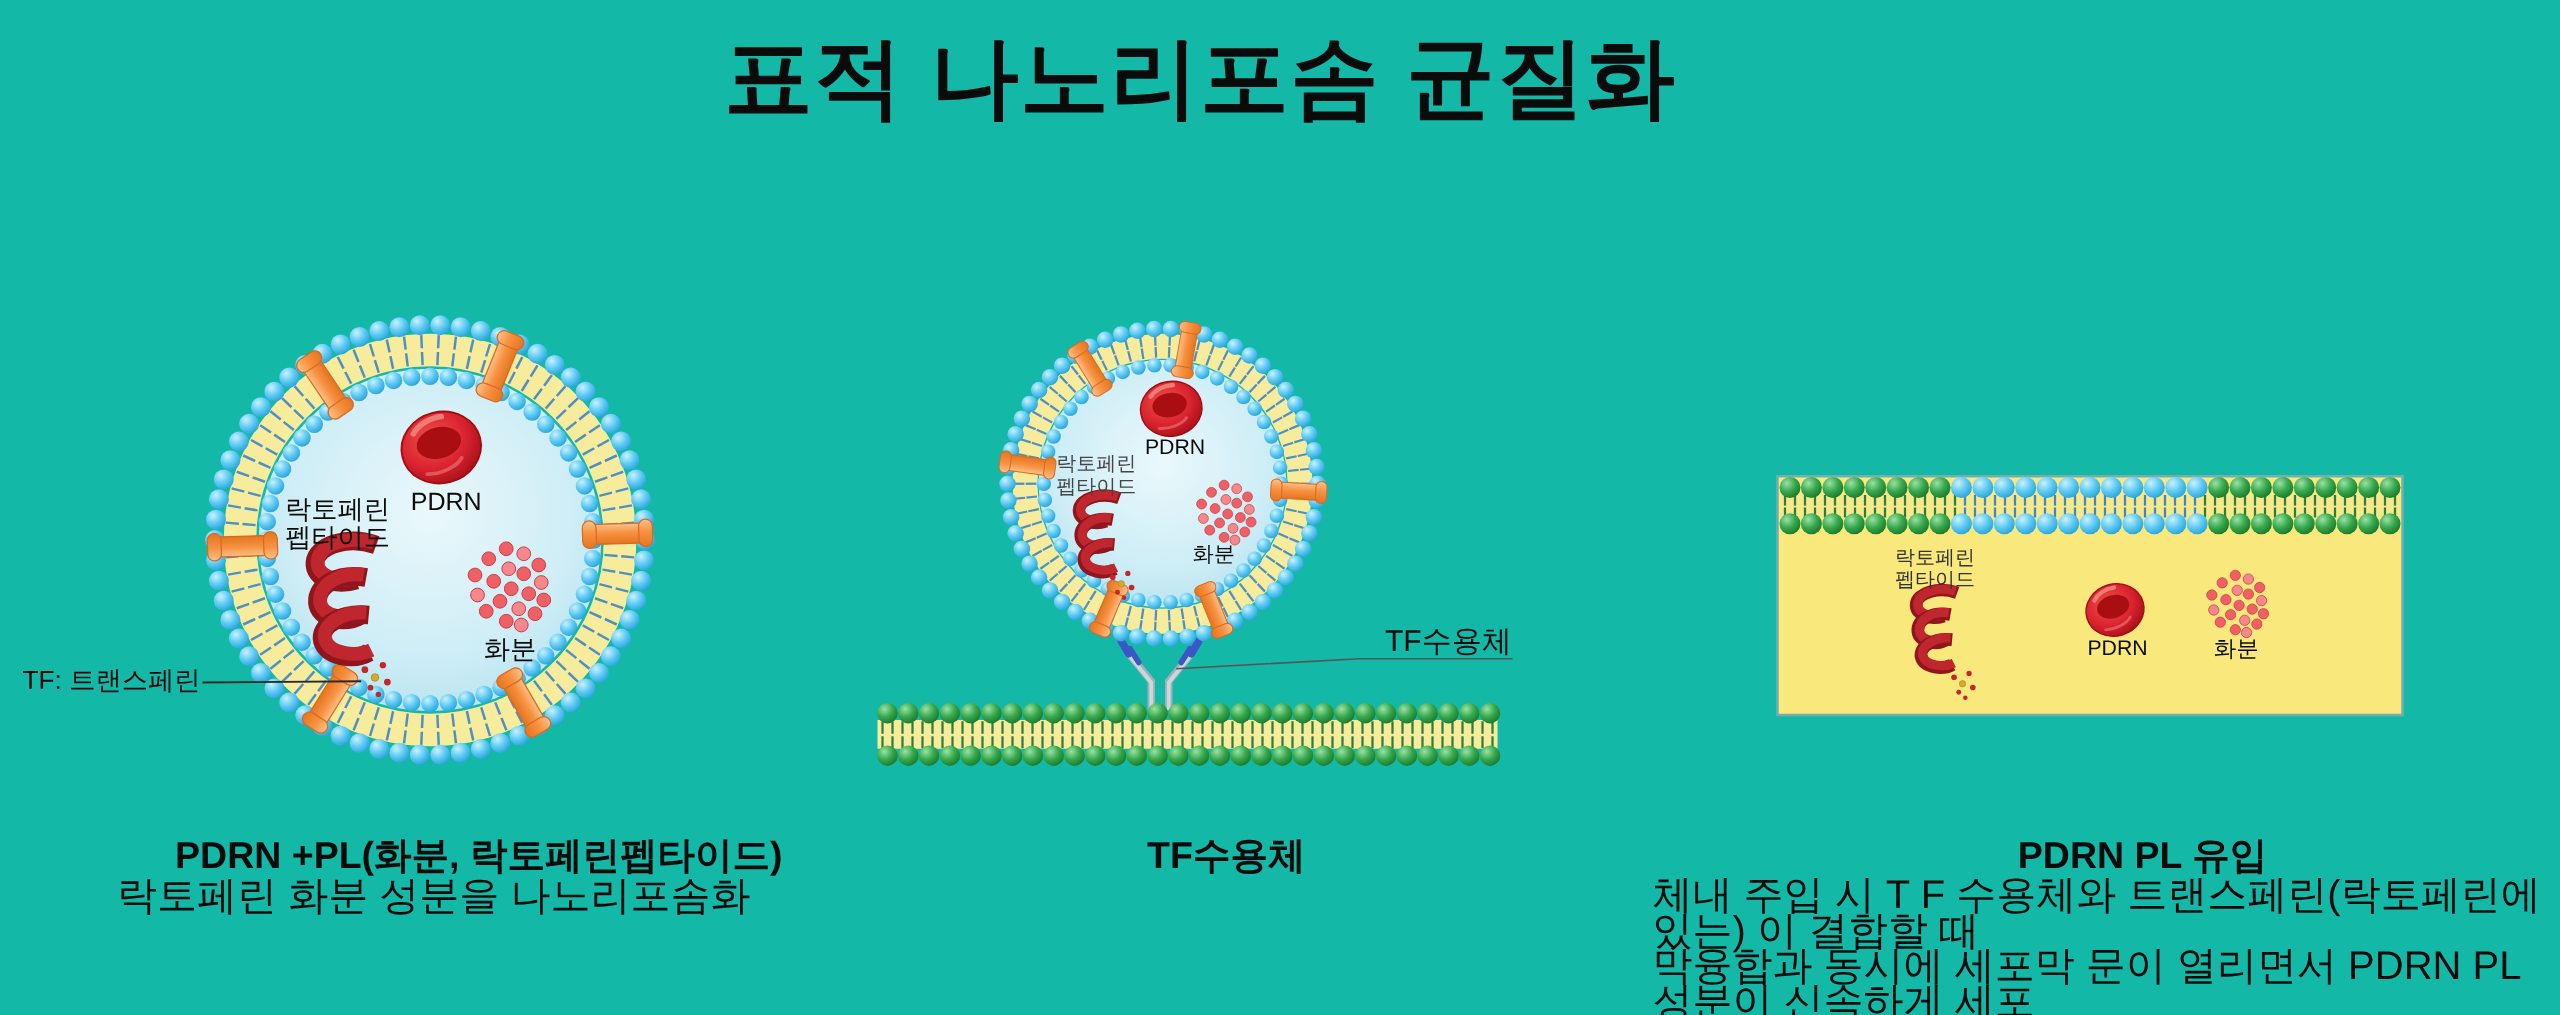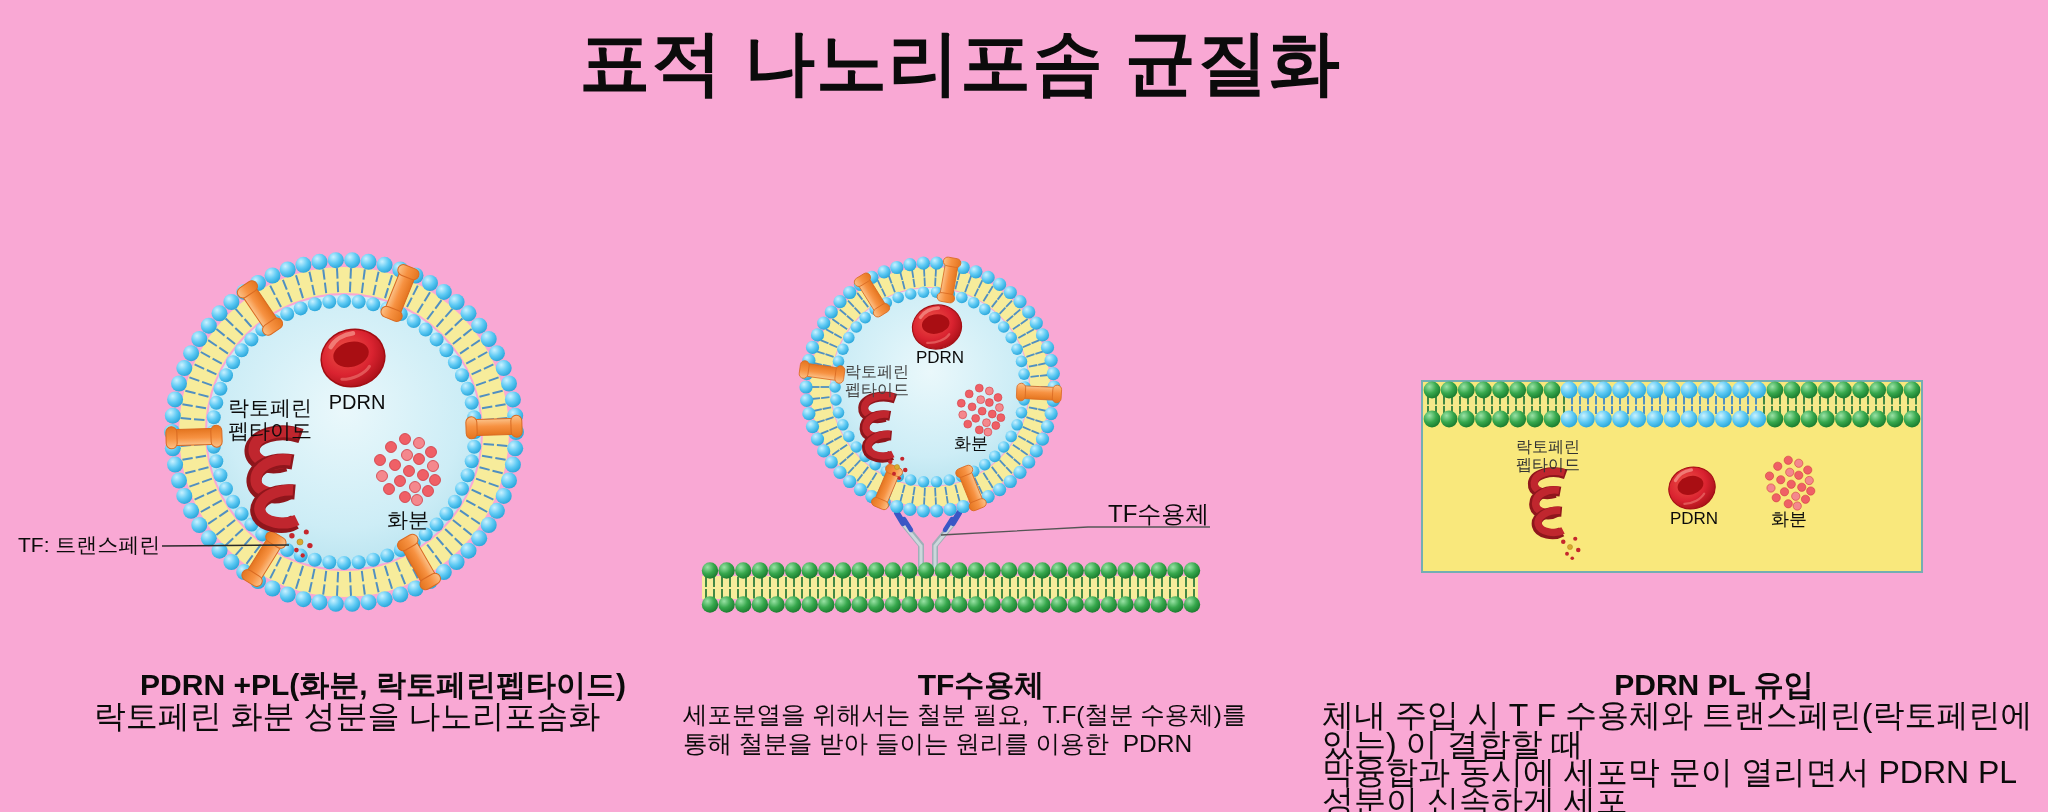--- a/index.html
+++ b/index.html
@@ -1,16 +1,16 @@
 <!DOCTYPE html>
 <html><head>
 <meta charset="utf-8">
 <style>
   html,body{margin:0;padding:0;background:#ffffff;}
-  .stage{position:relative;width:2048px;height:812px;background:#f9a8d4;overflow:hidden;
+  .stage{position:relative;width:2048px;height:812px;background:#14b8a6;overflow:hidden;
          font-family:"Liberation Sans","DejaVu Sans",sans-serif;color:#000;}
   #art{position:absolute;left:0;top:0;width:2048px;height:812px;}
   .txt{position:absolute;white-space:pre-wrap;color:#0b0b0b;line-height:1.15;}
   .ctr{transform:translateX(-50%);text-align:center;}
   .title{left:0;top:22px;width:1920px;text-align:center;font-size:71px;font-weight:700;letter-spacing:1px;}
   .cap-bold{font-size:30px;font-weight:700;margin-left:36px;}
   .cap-body{font-size:32px;line-height:28.5px;}
 </style>
 </head>
 <body>
@@ -1061,21 +1061,19 @@
 
   <div class="txt ctr" style="left:1548px;top:438px;font-size:16px;line-height:17.5px;color:#333">락토페린
 펩타이드</div>
   <div class="txt ctr" style="left:1694px;top:509px;font-size:17px">PDRN</div>
   <div class="txt ctr" style="left:1789px;top:509px;font-size:18px">화분</div>
 
   <div class="txt ctr cap-bold" style="left:347px;top:668px">PDRN +PL(화분, 락토페린펩타이드)</div>
   <div class="txt ctr cap-body" style="left:347px;top:702px">락토페린 화분 성분을 나노리포솜화</div>
 
   <div class="txt ctr cap-bold" style="left:945px;top:668px">TF수용체</div>
-  <div class="txt cap-body" style="left:683px;top:701px;font-size:24.5px">세포분열을 위해서는 철분 필요,  T.F(철분 수용체)를
-통해 철분을 받아 들이는 원리를 이용한  PDRN</div>
 
   <div class="txt ctr cap-bold" style="left:1678px;top:668px">PDRN PL 유입</div>
   <div class="txt cap-body" style="left:1322px;top:701px">체내 주입 시 T F 수용체와 트랜스페린(락토페린에 있는) 이 결합할 때
 막융합과 동시에 세포막 문이 열리면서 PDRN PL성분이 신속하게 세포
 내로 유입되어 빠른 효과를 나타냄</div>
 
 </div>
 
 </body></html>

